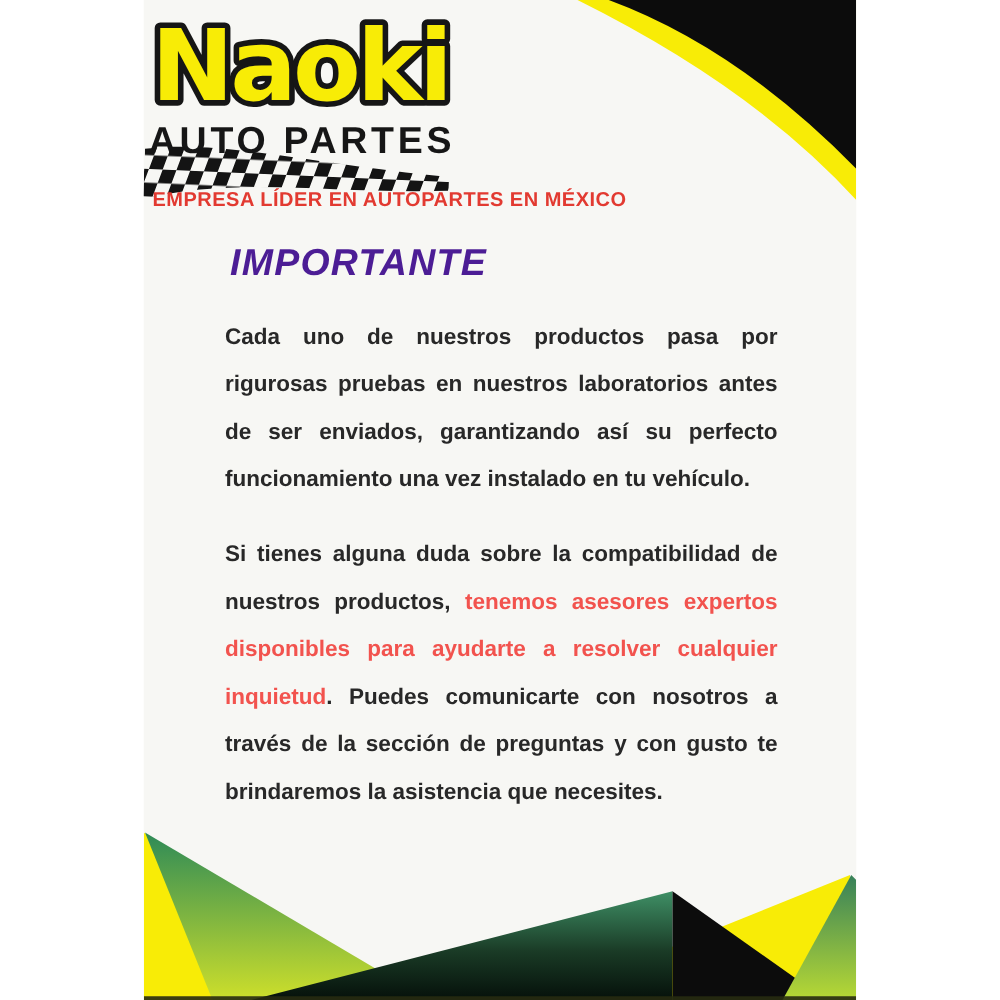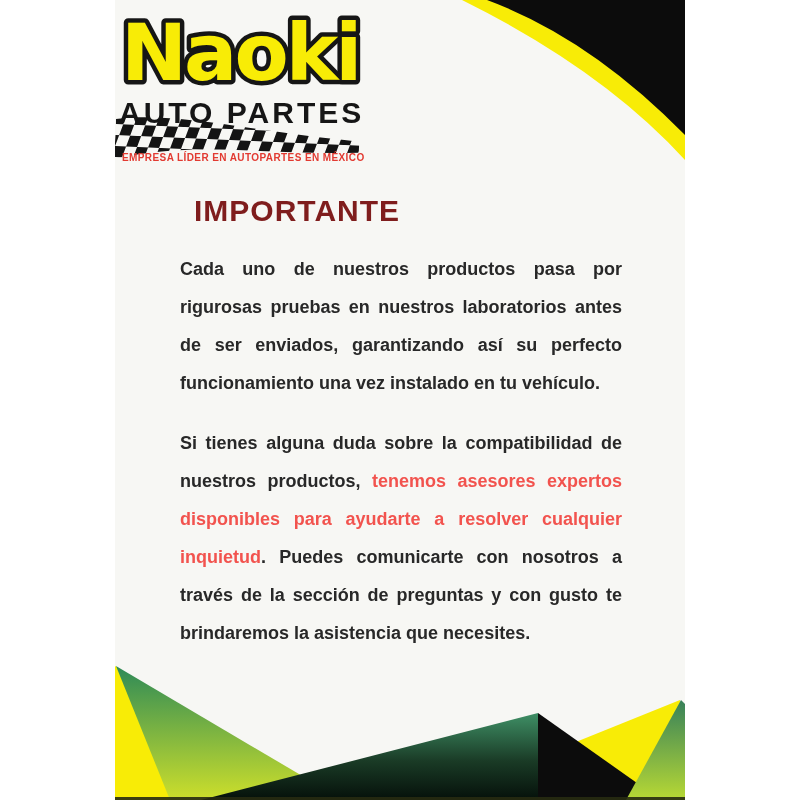--- a/index.html
+++ b/index.html
@@ -47,38 +47,39 @@
   .flag-svg {
     position: absolute;
     left: 0px; top: 113px;
     transform: rotate(2.5deg);
     transform-origin: 0 50%;
     display: block;
   }
   .tagline {
     position: absolute;
     left: 7px; top: 152px;
-    font-size: 10px;
+    font-size: 16px;
     font-weight: 800;
     letter-spacing: 0.4px;
     color: #e23a31;
     white-space: nowrap;
   }
   
   .content {
     position: absolute;
     left: 65px; top: 194px;
     width: 442px;
   }
   .title {
-    margin: 0 0 22px 14px;
+    margin: 0 0 22px 4px;
     font-size: 30px;
     font-weight: 800;
     letter-spacing: 1px;
-    color: #7f1d1d;
+    color: #4c1d95;
+    font-style: italic;
   }
   .content p {
     margin: 0 0 22px 0;
     font-size: 18px;
     font-weight: 700;
     line-height: 38px;
     color: #282828;
     text-align: justify;
   }
   .hl { color: #f2534e; }

